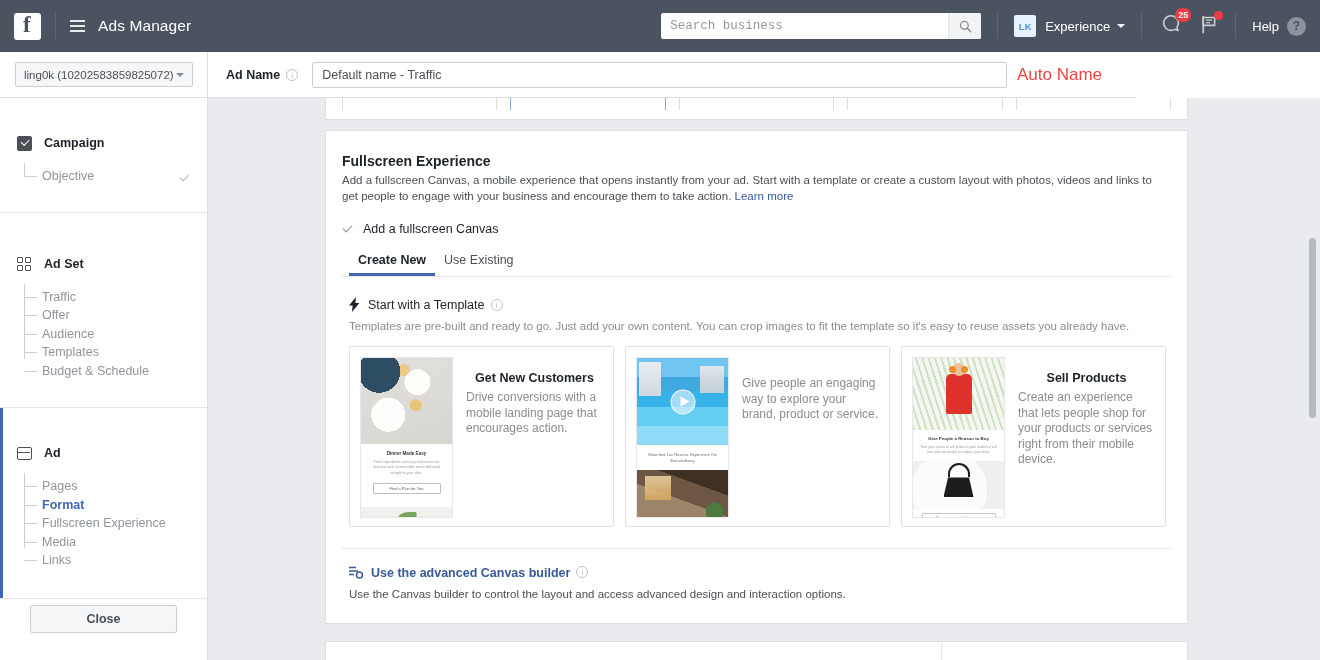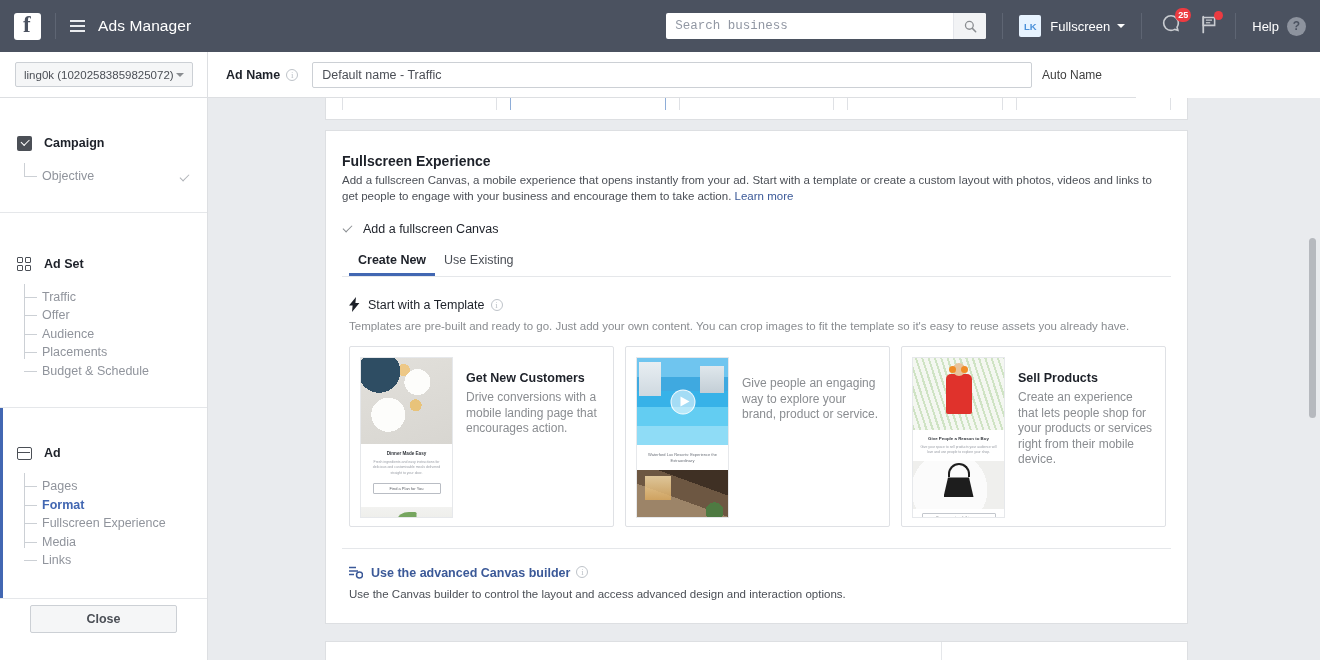--- a/index.html
+++ b/index.html
@@ -103,21 +103,21 @@
     width: 12px; height: 12px; border-radius: 50%; border: 1px solid #bec3c9;
     color: #bec3c9; font-size: 9px; line-height: 10px; text-align: center;
     margin-left: 6px; font-family: "Liberation Serif", serif; flex: none;
   }
   .adname-input {
     flex: 1; height: 26px; margin: 0 10px 0 14px; border: 1px solid #ccd0d5;
     border-radius: 2px; padding: 0 9px; font-size: 12.5px; color: #4b4f56;
     outline: none; font-family: "Liberation Sans", sans-serif; background: #fff;
   }
   .auto-name {
-    margin-right: 34px; font-size: 12px; color: #404040; flex: none; cursor: pointer;
+    margin-right: 34px; font-size: 17px; color: #ef4444; flex: none; cursor: pointer;
   }
 
   
   .sidebar {
     position: absolute; top: 98px; left: 0; width: 208px; height: 562px;
     background: #fff; border-right: 1px solid #dddfe2;
   }
   .nav-section { position: relative; padding: 0; }
   .nav-section.bordered { border-bottom: 1px solid #e5e7ea; }
   .nav-head {
@@ -237,21 +237,21 @@
   .cards { display: flex; margin-top: 14px; padding-left: 7px; gap: 11px; }
   .card {
     width: 265px; height: 181px; border: 1px solid #dfe1e5; border-radius: 2px;
     display: flex; padding: 10px; cursor: pointer; background: #fff;
   }
   .thumb {
     width: 93px; height: 161px; flex: none; background: #fff;
     border: 1px solid #e6e8eb; overflow: hidden; position: relative;
   }
   .card-text { padding: 14px 0 0 13px; }
-  .card-title { font-size: 12.5px; font-weight: bold; color: #1d2129; }
+  .card-title { font-size: 12.5px; font-weight: bold; color: #1d2129; text-align: center; }
   .card-desc { font-size: 12px; color: #8a8d91; line-height: 15.5px; margin-top: 5px; }
 
   
   .t1-photo {
     height: 86px; background:
       radial-gradient(circle at 62% 28%, #fdfdfb 0 13px, transparent 13px),
       radial-gradient(circle at 64% 30%, #7d9b55 0 7px, transparent 7px),
       radial-gradient(circle at 30% 66%, #fdfdfb 0 17px, transparent 17px),
       radial-gradient(circle at 32% 67%, #6f9150 0 10px, transparent 10px),
       radial-gradient(circle at 20% 16%, #2e4d63 0 21px, transparent 21px),
@@ -414,21 +414,21 @@
         <circle cx="6.6" cy="6.6" r="4.8" fill="none" stroke="#8a8d91" stroke-width="1.6"></circle>
         <line x1="10.3" y1="10.3" x2="14.4" y2="14.4" stroke="#8a8d91" stroke-width="1.8" stroke-linecap="round"></line>
       </svg>
     </div>
   </div>
 
   <div class="topbar-sep"></div>
 
   <div class="user-chip">
     <div class="avatar">LK</div>
-    <div class="user-name">Fullscreen</div>
+    <div class="user-name">Experience</div>
     <div class="caret"></div>
   </div>
 
   <div class="topbar-sep"></div>
 
   <div class="icon-badge">
     <svg width="22" height="22" viewBox="0 0 24 24">
       <path d="M12 3a8 8 0 0 0-8 8c0 4.4 3.6 8 8 8 1.5 0 2.9-.4 4.1-1.1l3.4.9-.9-3.3A7.9 7.9 0 0 0 20 11a8 8 0 0 0-8-8z" fill="none" stroke="#c9ccd1" stroke-width="1.8"></path>
     </svg>
     <div class="badge-count">25</div>
@@ -493,21 +493,21 @@
       <div class="nav-item">
         <span>Traffic</span>
       </div>
       <div class="nav-item">
         <span>Offer</span>
       </div>
       <div class="nav-item">
         <span>Audience</span>
       </div>
       <div class="nav-item">
-        <span>Placements</span>
+        <span>Templates</span>
       </div>
       <div class="nav-item">
         <span>Budget &amp; Schedule</span>
       </div>
     </div>
   </div>
 
   <div class="nav-section bordered" style="padding-top:30px;padding-bottom:28px">
     <div class="active-rail"></div>
     <div class="nav-head">

